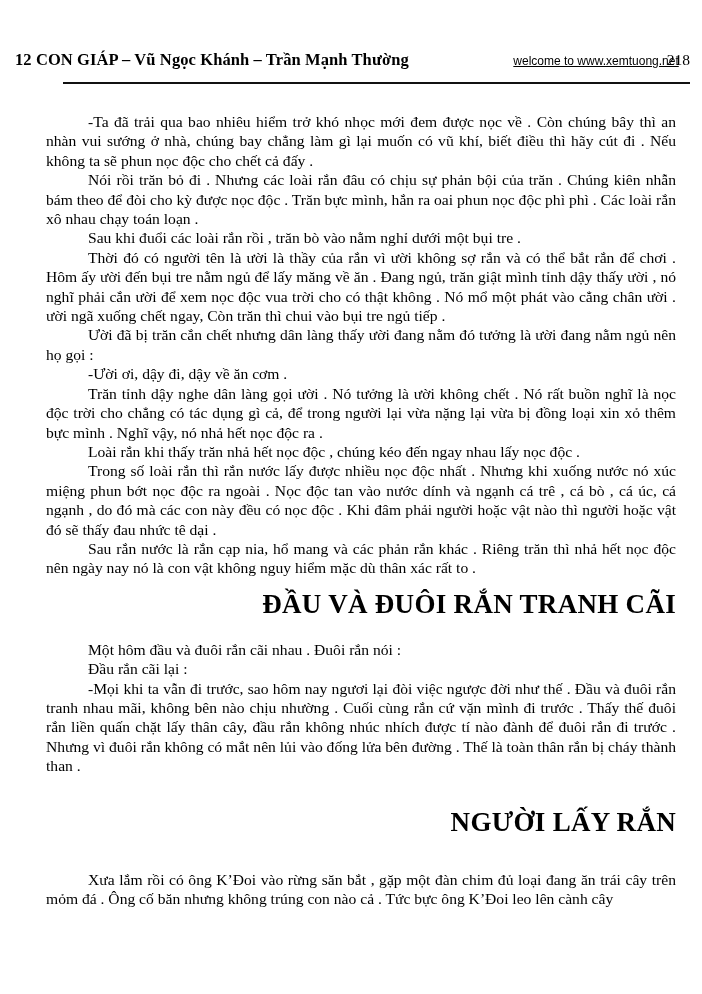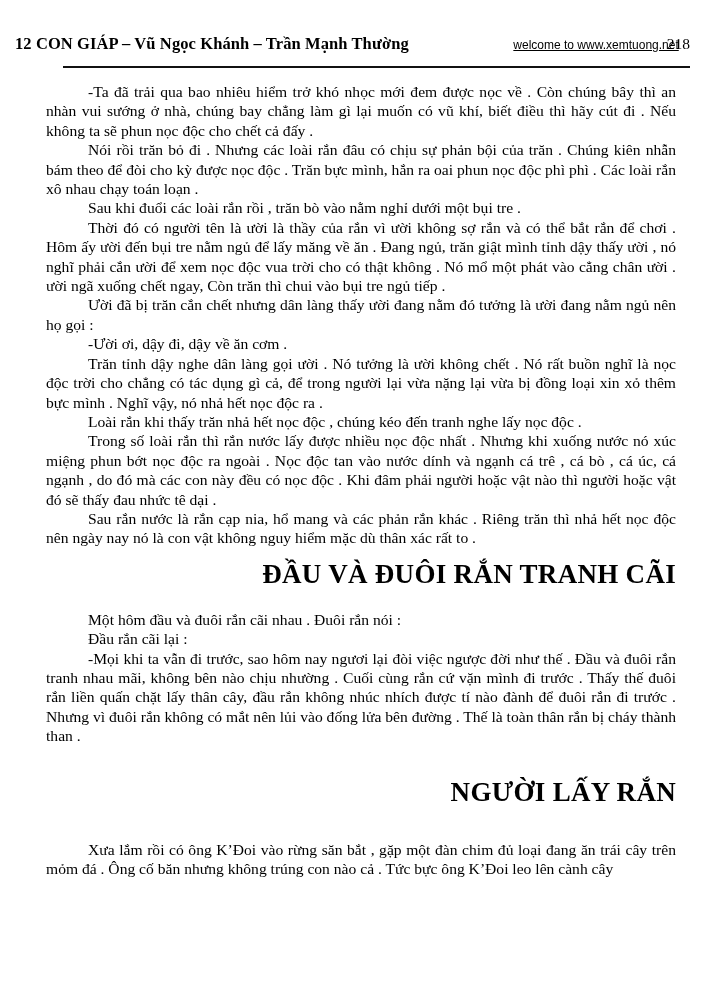--- a/index.html
+++ b/index.html
@@ -14,21 +14,21 @@
     margin: 0 auto;
     background: #ffffff;
     color: #000000;
     font-family: "Liberation Serif", serif;
     overflow: hidden;
   }
   .header {
     display: flex;
     justify-content: space-between;
     align-items: baseline;
-    padding: 34px 12px 0 15px;
+    padding: 50px 12px 0 15px;
   }
   .book-title {
     font-weight: bold;
     font-size: 16.5px;
     white-space: nowrap;
     letter-spacing: 0.1px;
   }
   .header-right {
     white-space: nowrap;
     display: inline-flex;
@@ -44,21 +44,21 @@
   .page-num {
     font-size: 15.5px;
     margin-left: -12px; 
   }
   .rule {
     border-top: 2px solid #111111;
     margin: 12px 12px 0 63px;
     height: 0;
   }
   .body-text {
-    margin: 14px 26px 0 46px;
+    margin: 28px 26px 0 46px;
     font-size: 15.6px;
     line-height: 19.4px;
     text-align: justify;
   }
   .body-text p {
     margin: 0;
     text-indent: 42px;
   }
   .story-title {
     font-family: "Liberation Serif", serif;
@@ -92,21 +92,21 @@
 
   <div class="body-text">
 
     <p>-Ta đã trải qua bao nhiêu hiểm trở khó nhọc mới đem được nọc về . Còn chúng bây thì an nhàn vui sướng ở nhà, chúng bay chẳng làm gì lại muốn có vũ khí, biết điều thì hãy cút đi . Nếu không ta sẽ phun nọc độc cho chết cả đấy .</p>
     <p>Nói rồi trăn bỏ đi . Nhưng  các loài rắn đâu có chịu sự phản bội của trăn . Chúng kiên nhẫn bám theo để đòi cho kỳ được nọc độc . Trăn bực mình, hắn ra oai phun nọc độc phì phì . Các loài rắn xô nhau chạy toán loạn .</p>
     <p>Sau khi đuổi các loài rắn rồi , trăn bò vào nằm nghỉ dưới một bụi tre .</p>
     <p>Thời đó có người tên là ười là thầy của rắn vì ười không sợ rắn và có thể bắt rắn để chơi . Hôm ấy ười đến bụi tre nằm ngủ để lấy măng về ăn . Đang ngủ, trăn giật mình tỉnh dậy thấy ười , nó nghĩ phải cắn ười để xem nọc độc vua trời cho có thật không . Nó mổ một phát vào cẳng chân ười . ười ngã xuống chết ngay, Còn trăn thì chui vào bụi tre ngủ tiếp .</p>
     <p>Ười đã bị trăn cắn chết nhưng dân làng thấy ười đang nằm đó tưởng là ười đang nằm ngủ nên họ gọi :</p>
     <p>-Ười ơi, dậy đi, dậy về ăn cơm .</p>
     <p>Trăn tỉnh dậy nghe dân làng gọi ười . Nó tưởng là ười không chết . Nó rất buồn nghĩ là nọc độc trời cho chẳng có tác dụng gì cả, để trong người lại vừa nặng lại vừa bị đồng loại xin xỏ thêm bực mình . Nghĩ vậy, nó nhả hết nọc độc ra .</p>
-    <p>Loài rắn khi thấy trăn nhả hết nọc độc , chúng kéo đến tranh nghe lấy nọc độc .</p>
+    <p>Loài rắn khi thấy trăn nhả hết nọc độc , chúng kéo đến ngay nhau lấy nọc độc .</p>
     <p>Trong số loài rắn thì rắn nước lấy được nhiều nọc độc nhất . Nhưng khi xuống nước nó xúc miệng phun bớt nọc độc ra ngoài . Nọc độc tan vào nước dính và ngạnh cá trê , cá bò , cá úc, cá ngạnh , do đó mà các con này đều có nọc độc  . Khi đâm phải người hoặc vật nào thì người hoặc vật đó sẽ thấy đau nhức tê dại .</p>
     <p>Sau rắn nước là rắn cạp nia, hổ mang và các phản rắn khác . Riêng trăn thì nhả hết nọc độc nên ngày nay nó là con vật không nguy hiểm mặc dù thân xác rất to .</p>
 
     <h1 class="story-title">ĐẦU VÀ ĐUÔI RẮN TRANH CÃI</h1>
 
     <p>Một hôm đầu và đuôi rắn cãi nhau . Đuôi rắn nói :</p>
     <p>Đầu rắn cãi lại :</p>
     <p>-Mọi khi ta vẫn đi trước, sao hôm nay ngươi lại đòi việc ngược đời như thế . Đầu và đuôi rắn tranh nhau mãi, không bên nào chịu nhường . Cuối cùng rắn cứ vặn mình đi trước . Thấy thế đuôi rắn liền quấn chặt lấy thân cây, đầu rắn không nhúc nhích được tí nào đành để đuôi rắn đi trước . Nhưng vì đuôi rắn không có mắt nên lủi vào đống lửa bên đường . Thế là toàn thân rắn bị cháy thành than .</p>
 
     <h1 class="story-title second">NGƯỜI LẤY RẮN</h1>

